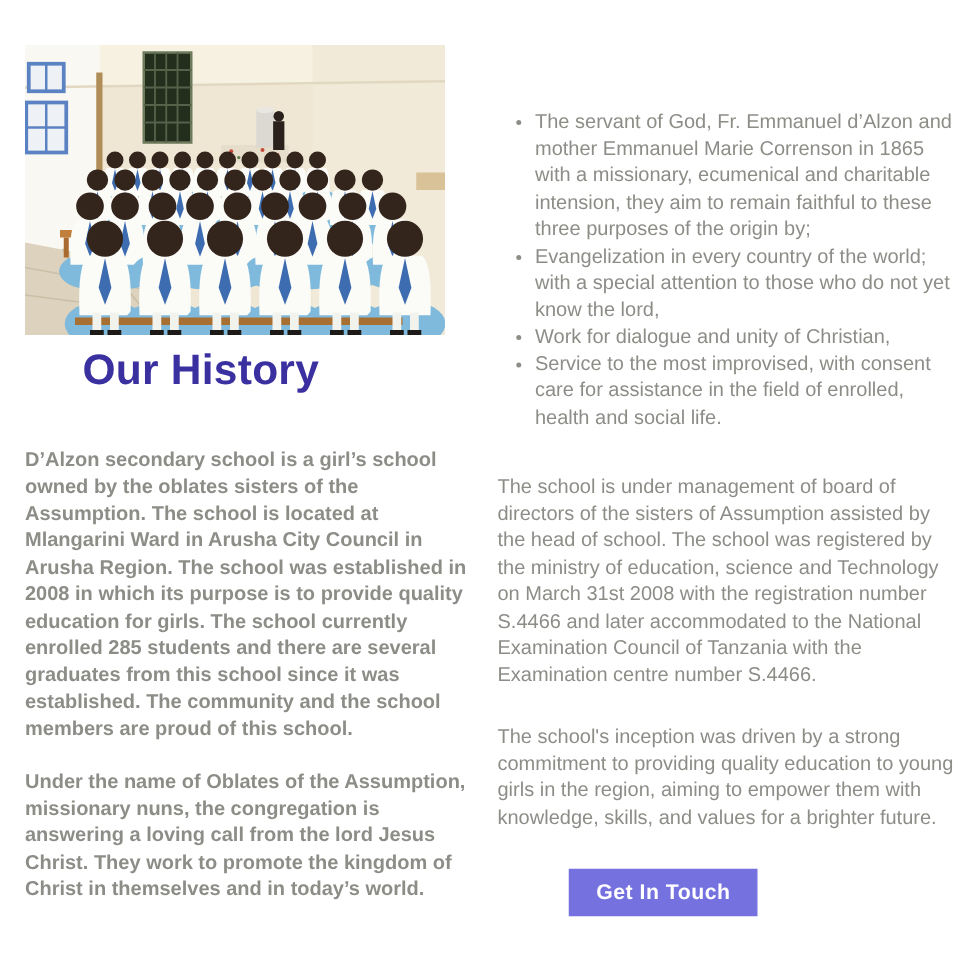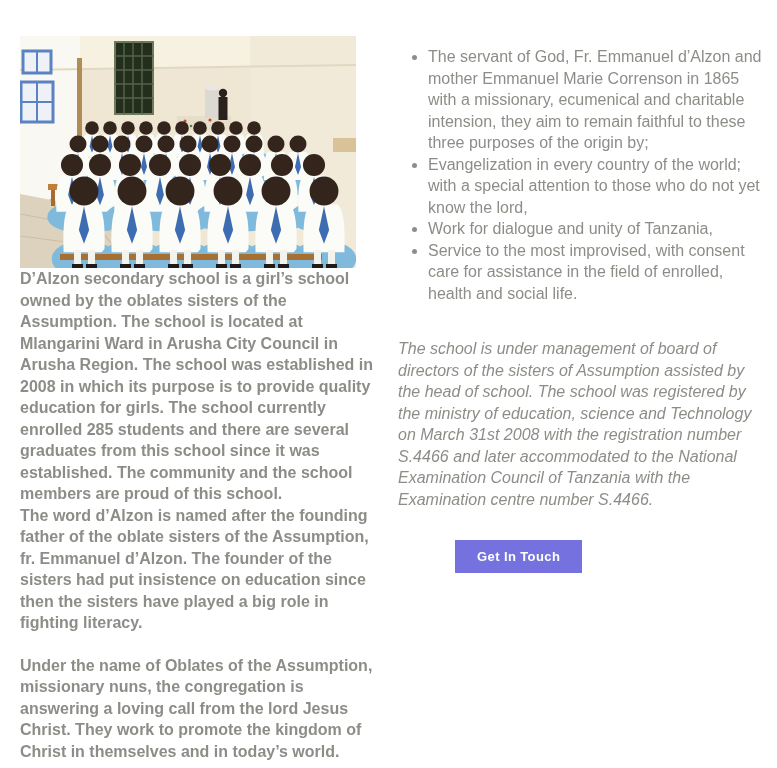--- a/index.html
+++ b/index.html
@@ -17,35 +17,35 @@
     font-family:"Liberation Sans", sans-serif;
   }
   .left-col{position:absolute;left:20px;top:36px;width:366px;}
   .photo{display:block;width:336px;height:232px;}
   .heading{
     margin:8px 0 6px 46px;
     font-size:34px;font-weight:bold;line-height:1.2;
     color:var(--heading);
     letter-spacing:.2px;
   }
-  .body-text{font-size:16px;line-height:21.5px;color:var(--body-text);}
+  .body-text{font-size:16px;line-height:21.5px;color:var(--body-text);margin-top:41px;}
   .left-col p{margin:0;font-weight:bold;}
   .left-col p.gap-before{margin-top:21px;}
   .right-col{position:absolute;left:398px;top:46px;width:366px;}
   .right-col ul{margin:0;padding-left:30px;list-style:disc;}
   .right-col li{margin:0;padding:0;}
   .right-col p{margin:0;}
-  .right-col p.para1{margin-top:34px;font-style:italic;}
+  .right-col p.para1{margin-top:34px;}
   .right-col p.para2{margin-top:28px;}
   .cta-button{
     display:inline-block;margin-top:30px;margin-left:57px;
     background:var(--button-bg);color:var(--button-text);
     border:none;padding:9px 22px;
     font-family:"Liberation Sans", sans-serif;
-    font-size:13px;font-weight:bold;letter-spacing:.4px;
+    font-size:17px;font-weight:bold;letter-spacing:.4px;
     cursor:pointer;
   }
 </style>
 </head>
 <body>
 
 <div class="left-col">
 
   <svg class="photo" width="336" height="232" viewBox="0 0 336 232" aria-hidden="true">
     <defs>
@@ -182,30 +182,31 @@
         <rect x="162" y="228" width="11" height="4"></rect>
       <rect x="196" y="228" width="11" height="4"></rect>
         <rect x="210" y="228" width="11" height="4"></rect>
       <rect x="244" y="228" width="11" height="4"></rect>
         <rect x="258" y="228" width="11" height="4"></rect>
       <rect x="292" y="228" width="11" height="4"></rect>
         <rect x="306" y="228" width="11" height="4"></rect>
     </g>
   </svg>
 
+  <h1 class="heading">Our History</h1>
 
   <div class="body-text">
     <p>D’Alzon secondary school is a girl’s school owned by the oblates sisters of the Assumption. The school is located at Mlangarini Ward in Arusha City Council in Arusha Region. The school was established in 2008 in which its purpose is to provide quality education for girls. The school currently enrolled 285 students and there are several graduates from this school since it was established. The community and the school members are proud of this school.</p>
-    <p>The word d’Alzon is named after the founding father of the oblate sisters of the Assumption, fr. Emmanuel d’Alzon. The founder of the sisters had put insistence on education since then the sisters have played a big role in fighting literacy.</p>
     <p class="gap-before">Under the name of Oblates of the Assumption, missionary nuns, the congregation is answering a loving call from the lord Jesus Christ. They work to promote the kingdom of Christ in themselves and in today’s world.</p>
   </div>
 </div>
 
 <div class="right-col body-text">
   <ul>
     <li>The servant of God, Fr. Emmanuel d’Alzon and mother Emmanuel Marie Correnson in 1865 with a missionary, ecumenical and charitable intension, they aim to remain faithful to these three purposes of the origin by;</li>
     <li>Evangelization in every country of the world; with a special attention to those who do not yet know the lord,</li>
-    <li>Work for dialogue and unity of Tanzania,</li>
+    <li>Work for dialogue and unity of Christian,</li>
     <li>Service to the most improvised, with consent care for assistance in the field of enrolled, health and social life.</li>
   </ul>
   <p class="para1">The school is under management of board of directors of the sisters of Assumption assisted by the head of school. The school was registered by the ministry of education, science and Technology on March 31st 2008 with the registration number S.4466 and later accommodated to the National Examination Council of Tanzania with the Examination centre number S.4466.</p>
+  <p class="para2">The school's inception was driven by a strong commitment to providing quality education to young girls in the region, aiming to empower them with knowledge, skills, and values for a brighter future.</p>
   <button class="cta-button">Get In Touch</button>
 </div>
 
 </body></html>

